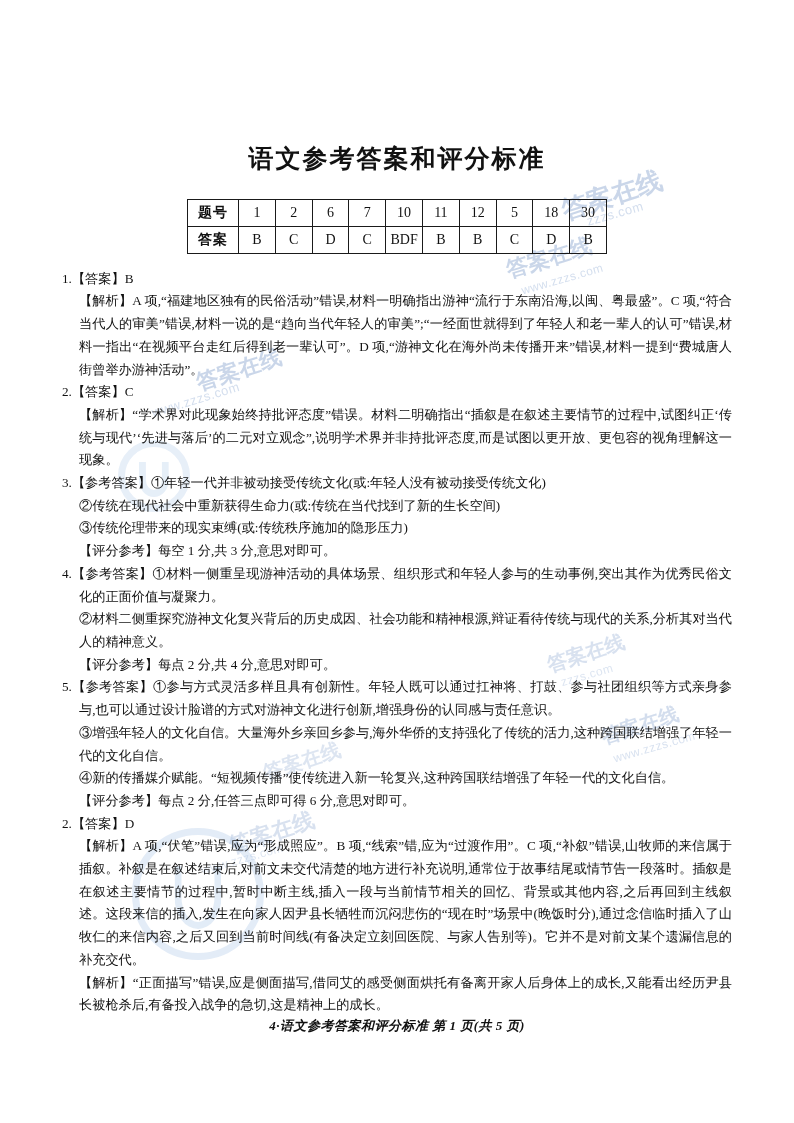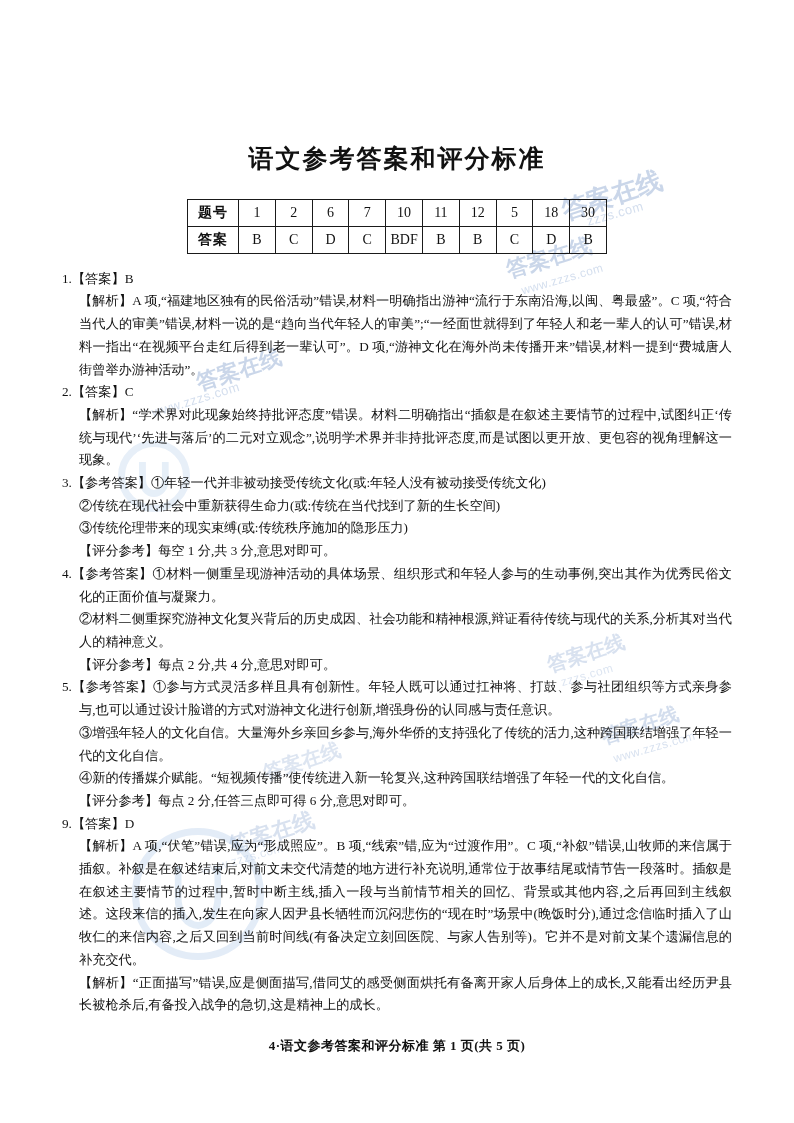--- a/index.html
+++ b/index.html
@@ -126,27 +126,28 @@
   
   .subline {
     padding-left: 17px;
   }
 
   
   .footer {
     position: absolute;
     left: 0;
     right: 0;
-    bottom: 68px;
+    bottom: 88px;
     z-index: 2;
     text-align: center;
     font-size: 13px;
     font-weight: 700;
     font-family: "Liberation Serif", serif;
     letter-spacing: .5px;
+    font-style: italic;
   }
 </style>
 </head>
 <body>
 
 <div class="page">
 
   <div class="wm-layer">
     <div class="wm-text" style="left:560px; top:178px; font-size:26px; transform:rotate(-18deg);">答案在线</div>
     <div class="wm-url" style="left:586px; top:206px; font-size:13px; transform:rotate(-16deg);">zzzs.com</div>
@@ -226,21 +227,21 @@
     </div>
 
     <div class="qitem">
       <span class="line numline">5.【参考答案】①参与方式灵活多样且具有创新性。年轻人既可以通过扛神将、打鼓、参与社团组织等方式亲身参与,也可以通过设计脸谱的方式对游神文化进行创新,增强身份的认同感与责任意识。</span>
       <span class="line subline">③增强年轻人的文化自信。大量海外乡亲回乡参与,海外华侨的支持强化了传统的活力,这种跨国联结增强了年轻一代的文化自信。</span>
       <span class="line subline">④新的传播媒介赋能。“短视频传播”使传统进入新一轮复兴,这种跨国联结增强了年轻一代的文化自信。</span>
       <span class="line subline">【评分参考】每点 2 分,任答三点即可得 6 分,意思对即可。</span>
     </div>
 
     <div class="qitem">
-      <span class="line numline">9.【答案】D</span>
+      <span class="line numline">2.【答案】D</span>
       <span class="line subline">【解析】A 项,“伏笔”错误,应为“形成照应”。B 项,“线索”错,应为“过渡作用”。C 项,“补叙”错误,山牧师的来信属于插叙。补叙是在叙述结束后,对前文未交代清楚的地方进行补充说明,通常位于故事结尾或情节告一段落时。插叙是在叙述主要情节的过程中,暂时中断主线,插入一段与当前情节相关的回忆、背景或其他内容,之后再回到主线叙述。这段来信的插入,发生在向家人因尹县长牺牲而沉闷悲伤的“现在时”场景中(晚饭时分),通过念信临时插入了山牧仁的来信内容,之后又回到当前时间线(有备决定立刻回医院、与家人告别等)。它并不是对前文某个遗漏信息的补充交代。</span>
     </div>
 
     <div class="qitem">
       <span class="line subline">【解析】“正面描写”错误,应是侧面描写,借同艾的感受侧面烘托有备离开家人后身体上的成长,又能看出经历尹县长被枪杀后,有备投入战争的急切,这是精神上的成长。</span>
     </div>
 
   </div>
 
   <div class="footer">4·语文参考答案和评分标准  第 1 页(共 5 页)</div>

